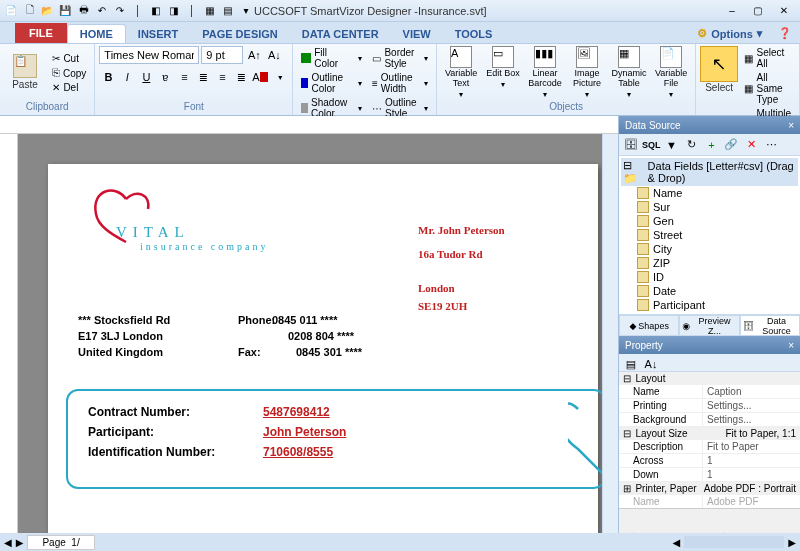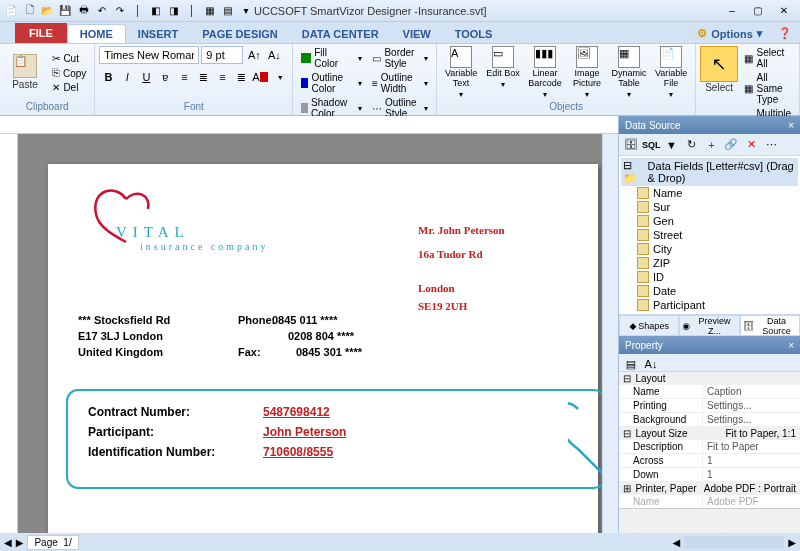--- a/index.html
+++ b/index.html
@@ -300,21 +300,21 @@
                 <path d="M10 20 C -10 0, -20 40, 10 60 C 20 70, 30 80, 40 90" stroke="#2aa8c7" stroke-width="2.5" fill="none"></path>
               </svg>
           </div>
         </div>
       </div>
       <div class="scrollbar-v"></div>
     </div>
     <div class="page-tabs">
       <span>◀</span>
       <span>▶</span>
-      <span style="background:#fff;padding:1px 6px;border:1px solid #ccc"><span>Page</span> &nbsp;<span>1</span>/</span>
+      <span style="background:#fff;padding:1px 14px;border:1px solid #ccc"><span>Page</span> &nbsp;<span>1</span>/</span>
       <div style="flex:1"></div>
       <span>◀</span>
       <span style="flex:0 0 100px;background:#c8d9ee;height:12px"></span>
       <span>▶</span>
     </div>
   </div>
 
   <div class="right-panels">
     <div class="panel-header">
       <span>Data Source</span>

